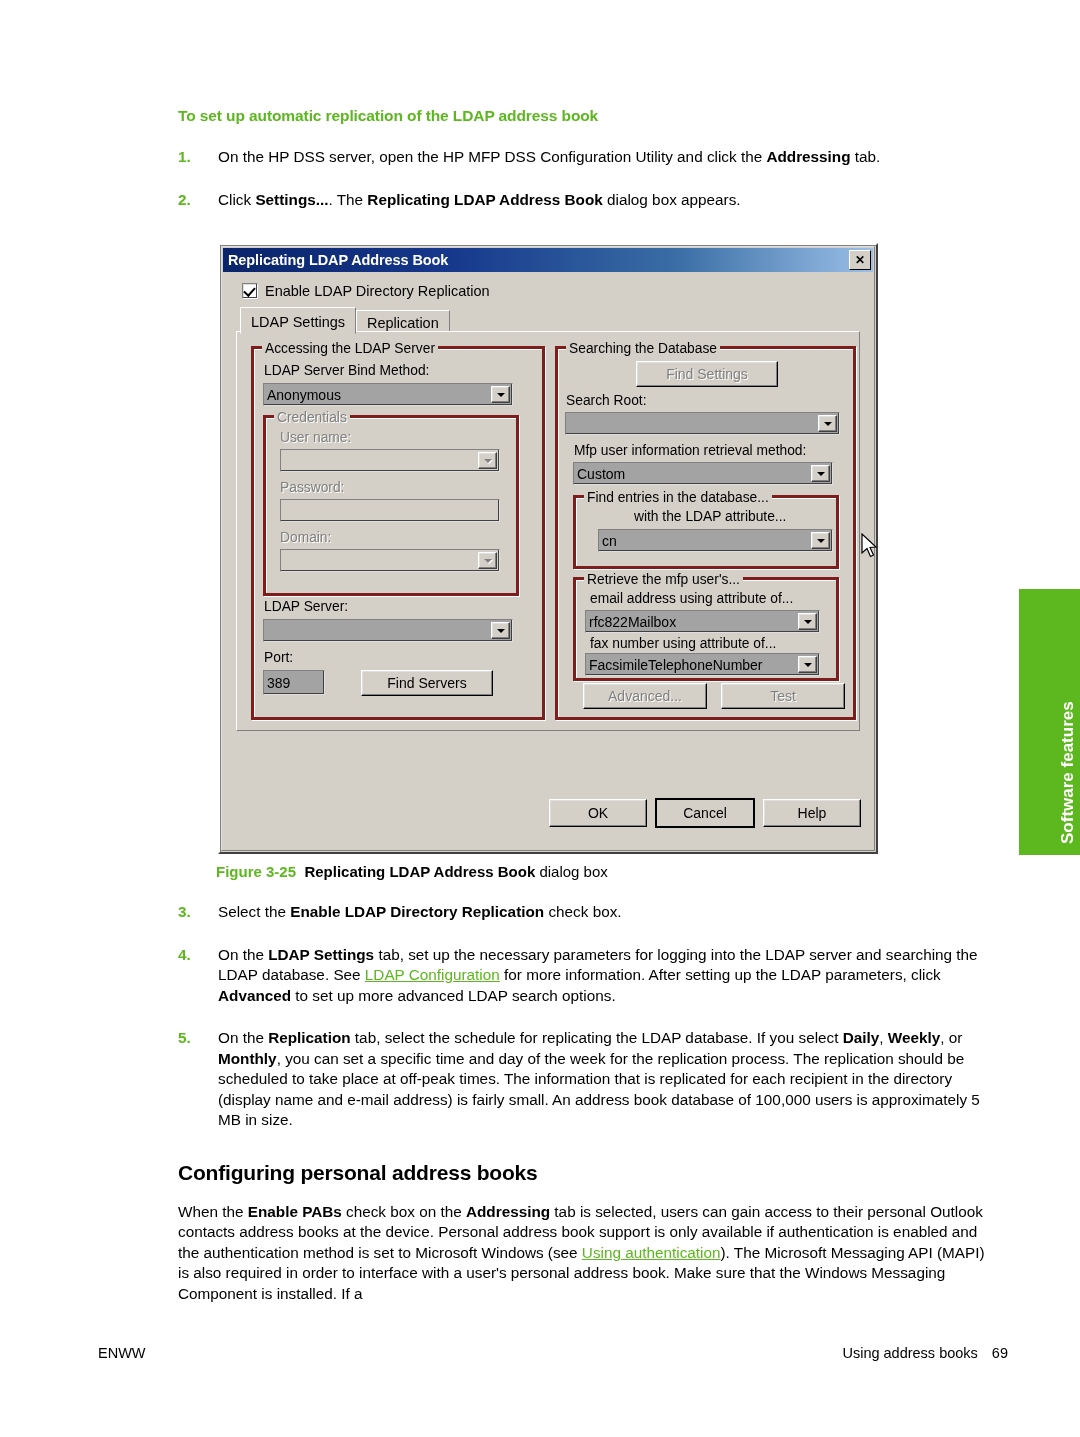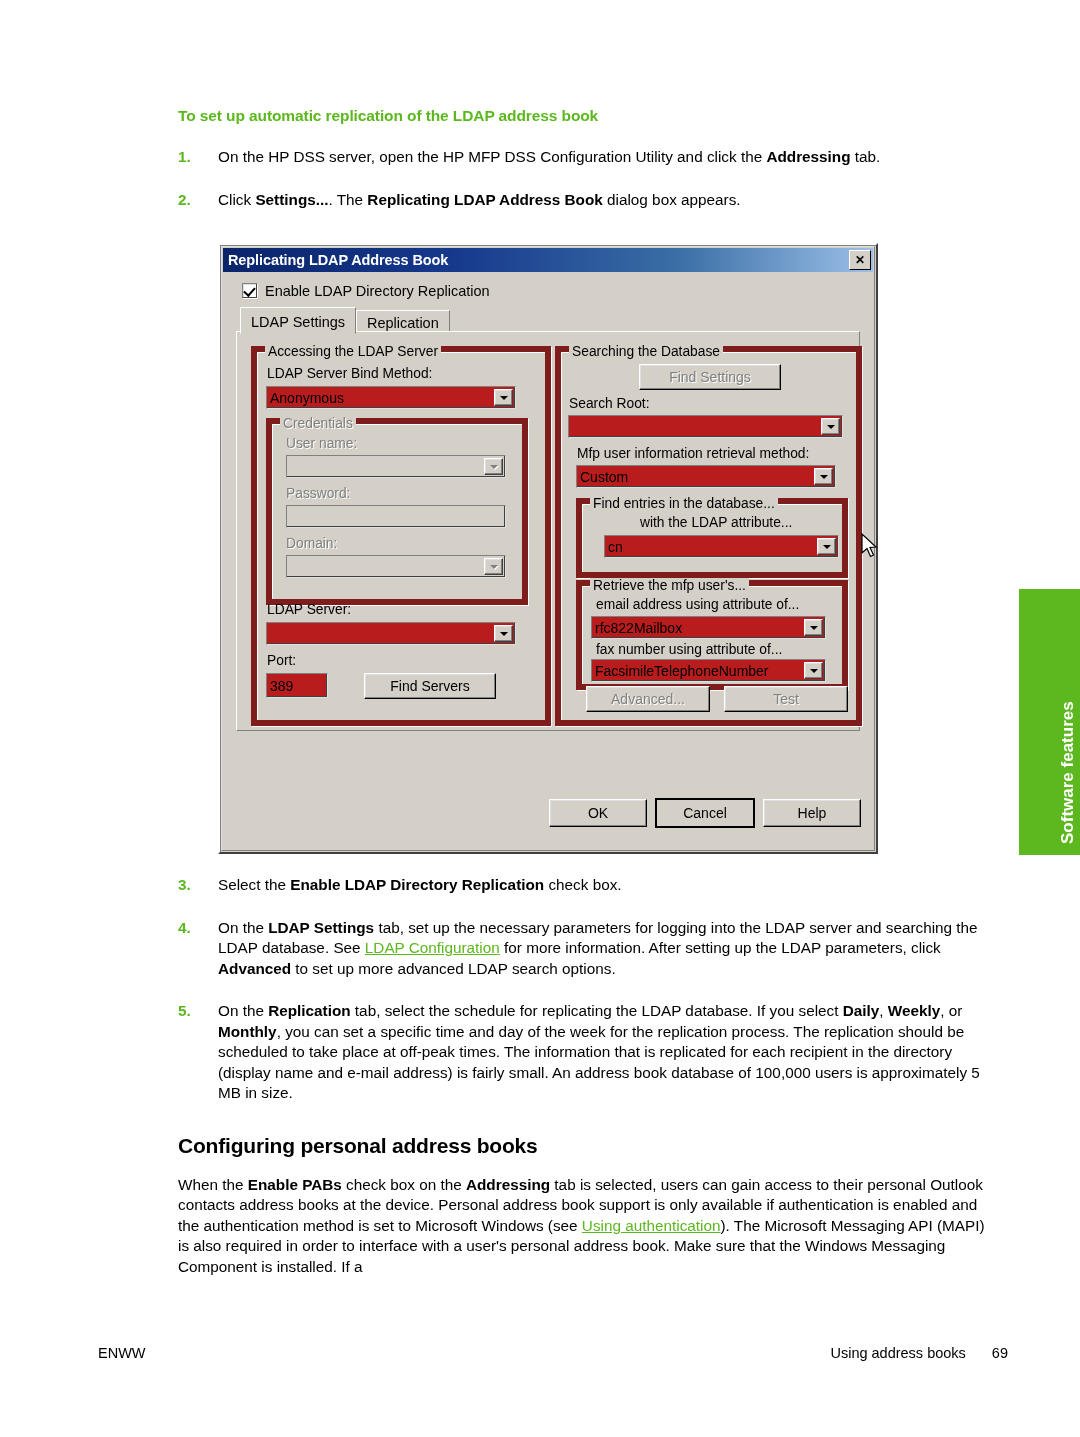--- a/index.html
+++ b/index.html
@@ -40,21 +40,21 @@
   .sidetab span{
     display:block;color:#fff;font-weight:bold;font-size:17px;
     white-space:nowrap;transform:rotate(-90deg);
     transform-origin:left top;
     position:absolute;left:39px;top:255px;
   }
 
   
   .footer{position:absolute;left:98px;top:1345px;width:910px;
           font-size:14.5px;display:flex;justify-content:space-between;}
-  .footer .right{display:flex;gap:26px;}
+  .footer .right{display:flex;gap:14px;}
 
   
   .dlg{
     position:absolute;left:218px;top:243px;width:660px;height:611px;
     background:#D4D0C8;
     border:2px solid;
     border-color:#ffffff #404040 #404040 #ffffff;
     box-shadow:1px 1px 0 #808080 inset;
     font-family:"Liberation Sans", sans-serif;
     font-size:13.5px;color:#000;
@@ -99,32 +99,32 @@
   .tab.active{font-weight:normal;z-index:3;top:-2px;height:27px;line-height:25px;}
   .tab.inactive{left:116px;top:1px;height:23px;line-height:20px;}
 
   .tabpanel{
     position:absolute;left:16px;top:86px;right:16px;height:398px;
     background:#D4D0C8;
     border:1px solid;border-color:#fff #808080 #808080 #fff;
   }
 
   
-  .grp{position:absolute;border:6px solid #7f1d1d;
+  .grp{position:absolute;border:3px solid #7f1d1d;
        box-shadow:1px 1px 0 #ffffff, 1px 1px 0 #ffffff inset;}
   .grp > .lg{position:absolute;top:-8px;left:8px;background:#D4D0C8;
              padding:0 3px;font-size:13.8px;white-space:nowrap;}
   .grp.dis > .lg{color:#808080;text-shadow:1px 1px 0 #fff;}
 
   .lbl{position:absolute;font-size:13.8px;white-space:nowrap;}
   .lbl.dis{color:#808080;text-shadow:1px 1px 0 #fff;}
 
   
   .field{
-    position:absolute;background:#b91c1c;
+    position:absolute;background:#a3a3a3;
     border:1px solid;border-color:#808080 #DFDFDF #DFDFDF #808080;
     box-shadow:-1px -1px 0 #404040 inset;
     box-sizing:border-box;display:flex;align-items:center;
   }
   .field .val{padding-left:3px;font-size:14px;white-space:nowrap;overflow:hidden;}
   .field.dis{background:#D4D0C8;}
   .combo .arrow{
     position:absolute;right:2px;top:2px;bottom:2px;width:17px;
     background:#D4D0C8;border:1px solid;
     border-color:#fff #404040 #404040 #fff;
@@ -299,20 +299,23 @@
     <div class="btn" style="left:329px;top:554px;width:98px;height:28px;">OK</div>
     <div class="btn default" style="left:436px;top:554px;width:98px;height:28px;">Cancel</div>
     <div class="btn" style="left:543px;top:554px;width:98px;height:28px;">Help</div>
 
     <svg class="cursor" viewBox="0 0 20 28">
       <path d="M2,1 L2,20 L7,15.5 L10.5,23.5 L13.5,22 L10,14.5 L16,14 Z" fill="#ffffff" stroke="#000000" stroke-width="1.2"></path>
     </svg>
   </div>
 
   <div class="doc" style="top:853px;">
+    <p class="figcap">
+      <span class="fignum">Figure 3-25</span><span>&nbsp;&nbsp;</span><b>Replicating LDAP Address Book</b><span> dialog box</span>
+    </p>
 
     <div class="step">
       <span class="num">3.</span>
       <span class="body"><span>Select the </span><b>Enable LDAP Directory Replication</b><span> check box.</span></span>
     </div>
 
     <div class="step">
       <span class="num">4.</span>
       <span class="body"><span>On the </span><b>LDAP Settings</b><span> tab, set up the necessary parameters for logging into the LDAP server and searching the LDAP database. See </span><span class="glink">LDAP Configuration</span><span> for more information. After setting up the LDAP parameters, click </span><b>Advanced</b><span> to set up more advanced LDAP search options.</span></span>
     </div>

